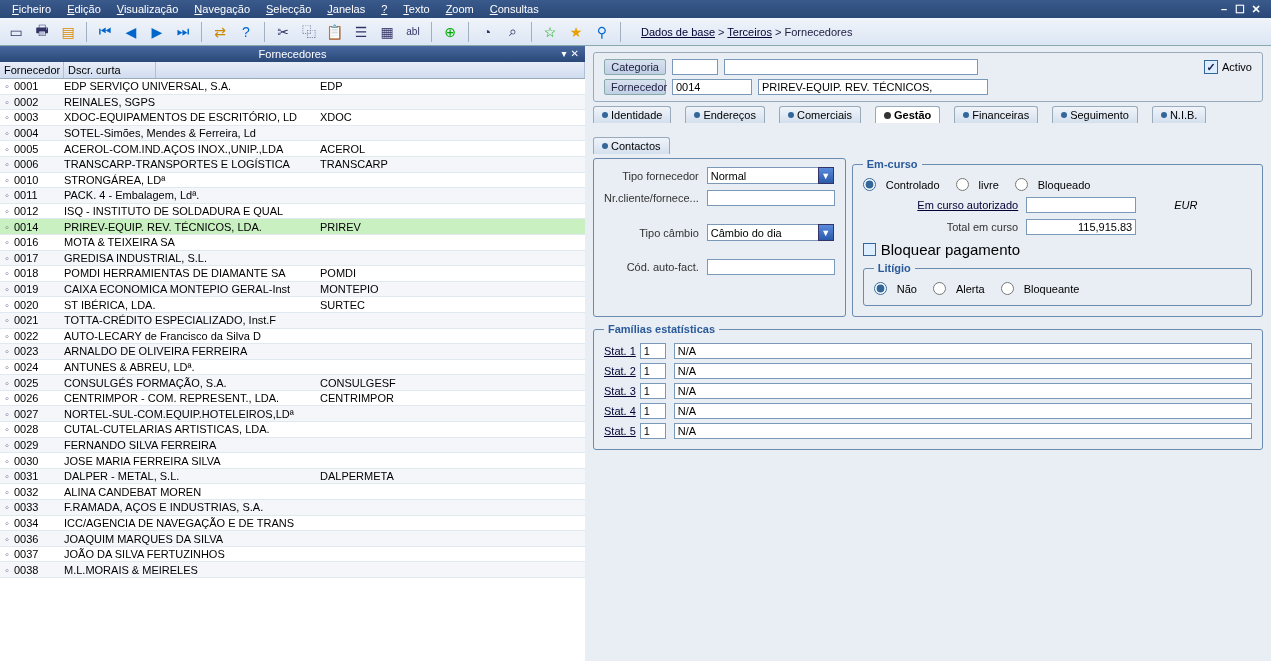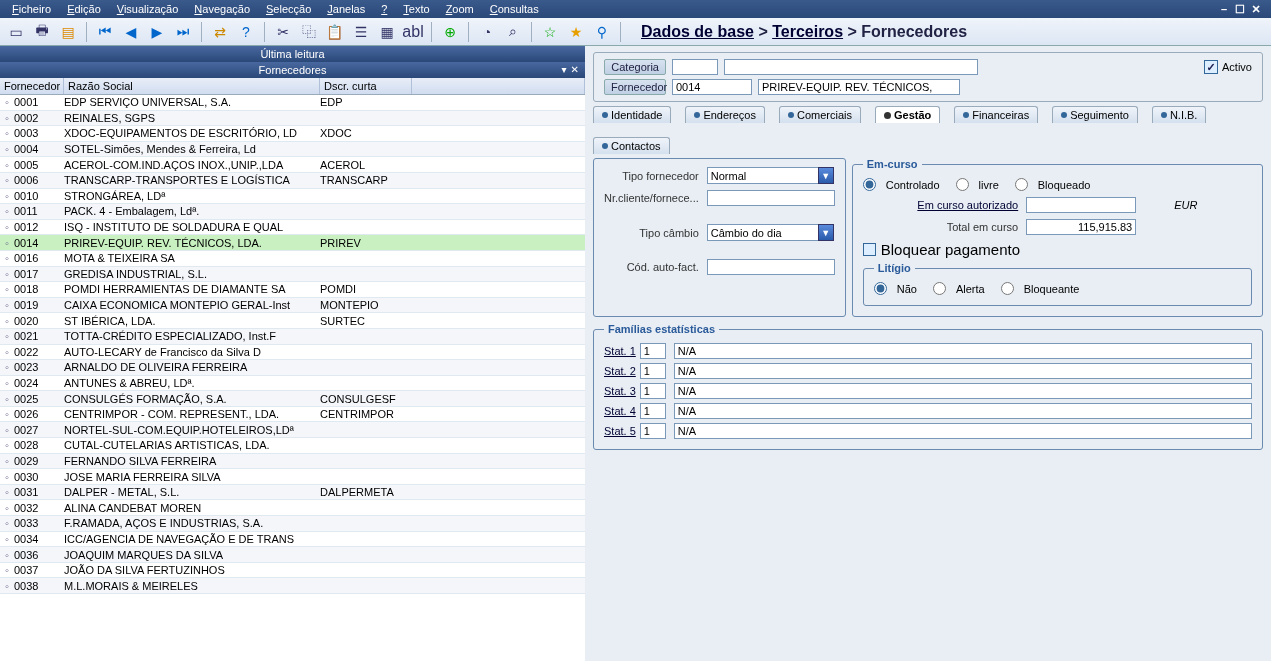--- a/index.html
+++ b/index.html
@@ -37,21 +37,21 @@
   gap: 6px;
   border-bottom: 1px solid #8aa;
 }
 .tbtn {
   width: 20px; height: 20px;
   display: flex; align-items: center; justify-content: center;
   font-size: 14px; color: #336;
   cursor: pointer;
 }
 .tsep { width:1px; height:20px; background:#a0b0c0; margin:0 2px;}
-.breadcrumb { margin-left: 12px; font-size:16px; color:#224;font-weight:bold;}
+.breadcrumb { margin-left: 12px; font-size:11px; color:#224;}
 .breadcrumb a { color:#003; text-decoration: underline; }
 .content { display: flex; height: calc(661px - 46px); }
 .left-pane { width: 585px; display:flex; flex-direction:column; background:#fff; }
 .section-bar {
   background: linear-gradient(#4868a0, #2a4878);
   color:#fff; text-align:center; font-size:11px;
   padding:2px 0;
   position:relative;
 }
 .section-bar .mini { position:absolute; right:6px; top:2px; display:flex; gap:4px;}
@@ -158,54 +158,50 @@
   <div class="tbtn" style="color:#06c">⏭</div>
   <div class="tsep"></div>
   <div class="tbtn" style="color:#c80">⇄</div>
   <div class="tbtn" style="color:#06c">?</div>
   <div class="tsep"></div>
   <div class="tbtn">✂</div>
   <div class="tbtn">⿻</div>
   <div class="tbtn">📋</div>
   <div class="tbtn">☰</div>
   <div class="tbtn">▦</div>
-  <div class="tbtn" style="font-size:16px">abl</div>
+  <div class="tbtn" style="font-size:10px">abl</div>
   <div class="tsep"></div>
   <div class="tbtn" style="color:#0a0">⊕</div>
   <div class="tsep"></div>
   <div class="tbtn">◔</div>
   <div class="tbtn">⌕</div>
   <div class="tsep"></div>
   <div class="tbtn" style="color:#0a0">☆</div>
   <div class="tbtn" style="color:#e8a000">★</div>
   <div class="tbtn" style="color:#06c">⚲</div>
   <div class="tsep"></div>
   <div class="breadcrumb">
     <a>Dados de base</a> &gt;
     <a>Terceiros</a> &gt;
     <span>Fornecedores</span>
   </div>
 </div>
 
 <div class="content">
 
   <div class="left-pane">
-    <div class="section-bar">
-      <span>Última leitura</span>
-    </div>
     <div class="section-bar">
       <span>Fornecedores</span>
       <div class="mini">
         <div>▾</div>
         <div>✕</div>
       </div>
     </div>
     <div class="grid-header">
       <div class="col-fornecedor">Fornecedor</div>
-      <div class="col-razao">Razão Social</div>
       <div class="col-dscr">Dscr. curta</div>
       <div class="col-rest"></div>
     </div>
     <div class="grid-body" id="grid-body">
         <div class="row">
           <div class="bullet">◦</div>
           <div class="c1">0001</div>
           <div class="c2">EDP SERVIÇO UNIVERSAL, S.A.</div>
           <div class="c3">EDP</div>
         </div>
@@ -405,21 +401,21 @@
         <input type="text" style="width: 46px;" value="">
         <input type="text" style="width: 254px;">
         <div class="activo">
           <span class="cb">✓</span>
             <span>Activo</span>
         </div>
       </div>
       <div class="form-row">
         <span class="lbl" style="width:62px">Fornecedor</span>
         <input type="text" style="width: 80px;" value="0014">
-        <input type="text" style="width: 202px;" value="PRIREV-EQUIP. REV. TÉCNICOS,">
+        <input type="text" style="width: 230px;" value="PRIREV-EQUIP. REV. TÉCNICOS,">
       </div>
     </div>
 
     <div class="tabs" id="tabs">
         <div class="tab">
           <span class="dot"></span>
           <span>Identidade</span>
         </div>
         <div class="tab">
           <span class="dot"></span>

